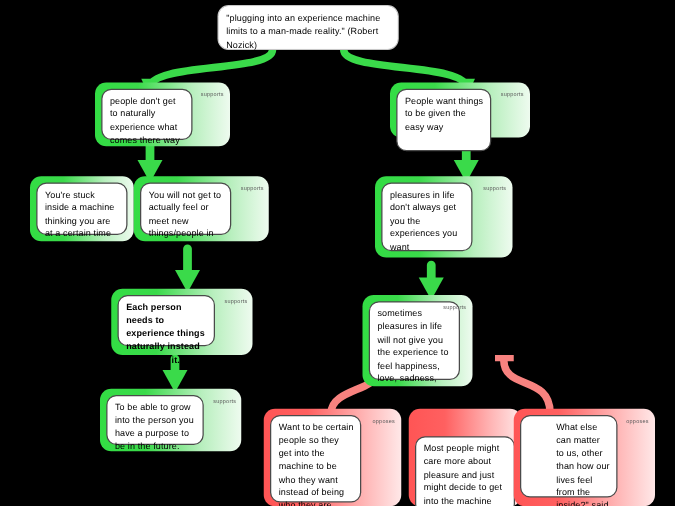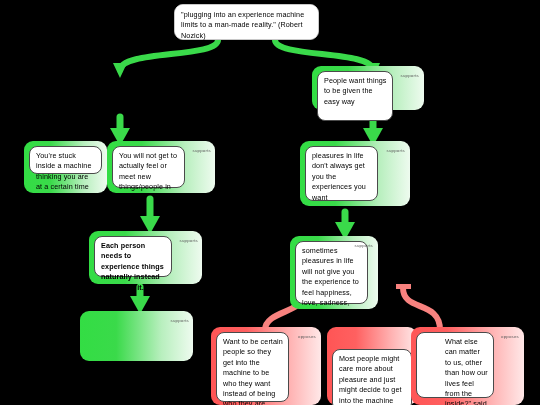--- a/index.html
+++ b/index.html
@@ -94,28 +94,32 @@
     <rect x="293" y="296" width="15" height="5" fill="#f8827f"></rect>
 
     <path d="M 440 330 C 440 300 403 312 403 288" fill="none" stroke="#f8827f" stroke-width="6" stroke-linecap="round"></path>
     <rect x="396" y="284" width="15" height="5" fill="#f8827f"></rect>
   </svg>
 
   <div class="node root-node" style="left:174px; top:4px; width:145px; height:36px; padding:0;">
     <div class="node-text" style="border:none; width:100%; height:100%; padding:5px 6px;">"plugging into an experience machine limits to a man-made reality." (Robert Nozick)</div>
   </div>
 
+  <div class="node support" style="left:76px; top:66px; width:108px; height:51px;">
+    <div class="node-text" style="width:73px; height:41px;">people don't get to naturally experience what comes there way</div>
+    <span class="badge" style="right:5px;">supports</span>
+  </div>
 
   <div class="node support" style="left:312px; top:66px; width:112px; height:44px;">
     <div class="node-text" style="width:76px; height:50px;">People want things to be given the easy way</div>
     <span class="badge" style="right:5px;">supports</span>
   </div>
 
   <div class="node support" style="left:24px; top:141px; width:83px; height:52px;">
-    <div class="node-text" style="width:73px; height:28px;">You're stuck inside a machine thinking you are at a certain time and place</div>
+    <div class="node-text" style="width:73px; height:42px;">You're stuck inside a machine thinking you are at a certain time and place</div>
   </div>
   <div class="node support" style="left:107px; top:141px; width:108px; height:52px;">
     <div class="node-text" style="width:73px; height:42px;">You will not get to actually feel or meet new things/people in life</div>
     <span class="badge" style="right:4px;">supports</span>
   </div>
 
   <div class="node support" style="left:300px; top:141px; width:110px; height:65px;">
     <div class="node-text" style="width:73px; height:55px;">pleasures in life don't always get you the experiences you want</div>
     <span class="badge" style="right:5px;">supports</span>
   </div>
@@ -124,20 +128,21 @@
     <div class="node-text" style="width:78px; height:41px;font-weight:bold;">Each person needs to experience things naturally instead of forcing it.</div>
     <span class="badge" style="right:4px;">supports</span>
   </div>
 
   <div class="node support" style="left:290px; top:236px; width:88px; height:73px;">
     <div class="node-text" style="width:73px; height:63px;">sometimes pleasures in life will not give you the experience to feel happiness, love, sadness, anger, etc</div>
     <span class="badge" style="right:5px;">supports</span>
   </div>
 
   <div class="node support" style="left:80px; top:311px; width:113px; height:50px;">
+    <div class="node-text" style="width:78px; height:40px;">To be able to grow into the person you have a purpose to be in the future.</div>
     <span class="badge" style="right:4px;">supports</span>
   </div>
 
   <div class="node oppose" style="left:211px; top:327px; width:110px; height:78px;">
     <div class="node-text" style="width:73px; height:70px;">Want to be certain people so they get into the machine to be who they want instead of being who they are naturally</div>
     <span class="badge" style="right:5px;">opposes</span>
   </div>
 
   <div class="node oppose" style="left:327px; top:327px; width:90px; height:78px;">
     <div class="node-text" style="width:80px; height:62px;margin-top:17px;">Most people might care more about pleasure and just might decide to get into the machine instead</div>

